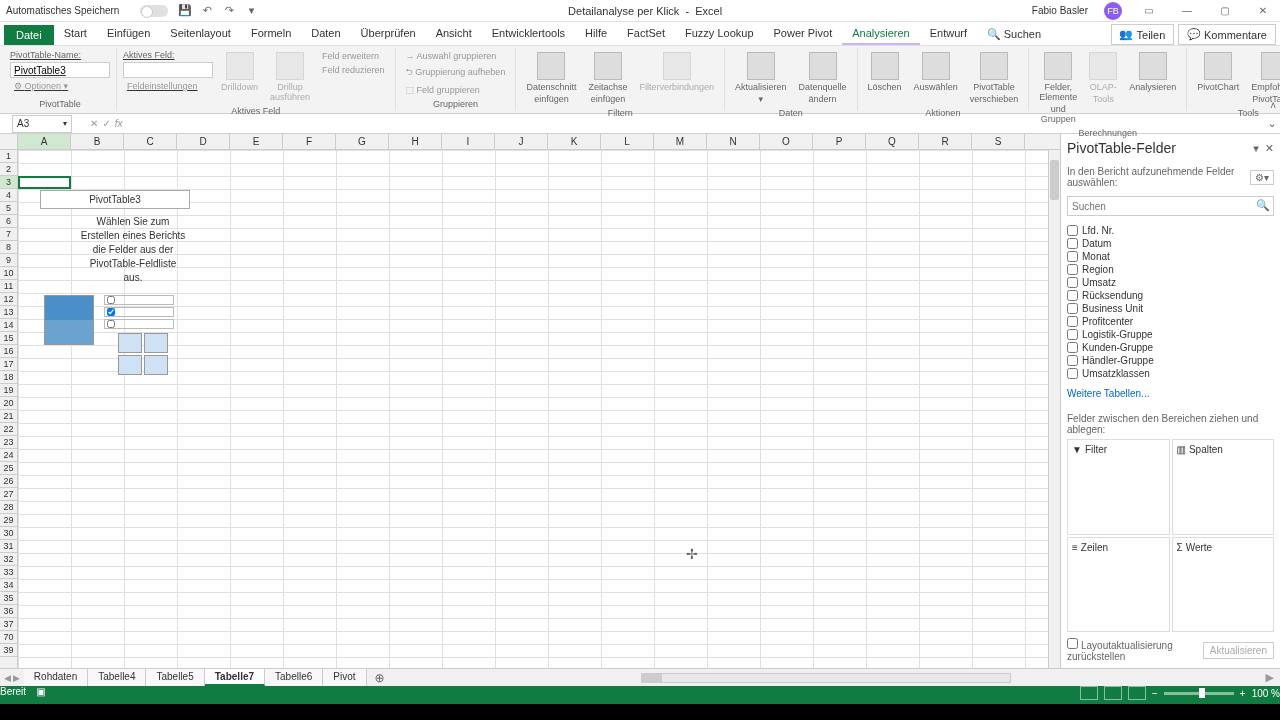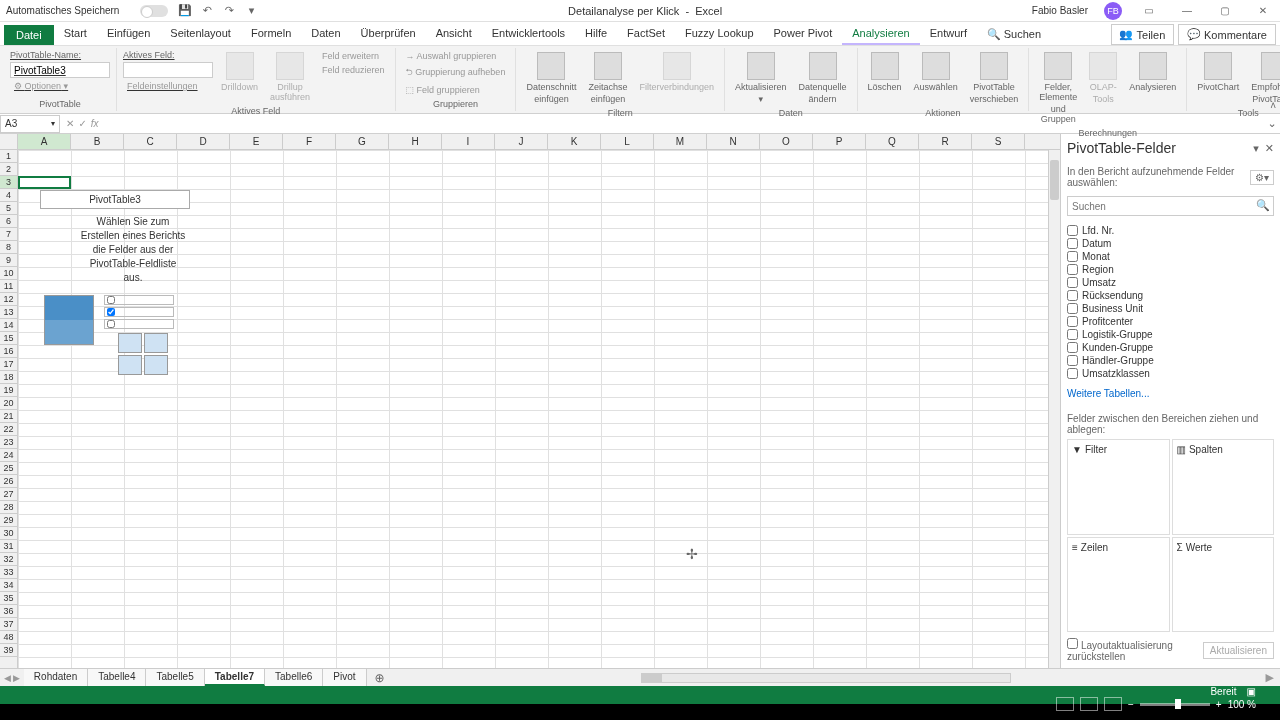--- a/index.html
+++ b/index.html
@@ -36,21 +36,21 @@
 .ribbon-icon.big { width: 28px; height: 28px; }
 .ribbon-small-col { display: flex; flex-direction: column; gap: 2px; }
 .ribbon-small { font-size: 9px; color: #999; padding: 1px 4px; white-space: nowrap; }
 .ribbon-field { display: flex; flex-direction: column; gap: 2px; text-decoration: underline; }
 .ribbon-field-label { font-size: 9px; color: #666; }
 .ribbon-field-input { width: 100px; height: 16px; border: 1px solid #ccc; font-size: 10px; padding: 0 3px; background: #fff; }
 .ribbon-collapse { position: absolute; right: 4px; bottom: 2px; font-size: 10px; color: #666; cursor: pointer; }
 
 
 .formula-bar { height: 20px; display: flex; align-items: center; border-bottom: 1px solid #d0d0d0; background: #fff; }
-.name-box { width: 60px; height: 18px; border: 1px solid #ccc; font-size: 10px; padding: 0 4px; display: flex; align-items: center; justify-content: space-between; margin: 0 0; }
+.name-box { width: 60px; height: 18px; border: 1px solid #ccc; font-size: 10px; padding: 0 4px; display: flex; align-items: center; justify-content: space-between; margin: 0 12px; }
 .fx-controls { display: flex; gap: 4px; padding: 0 6px; color: #999; font-size: 10px; }
 .fx-input { flex: 1; height: 18px; border: none; font-size: 10px; padding: 0 6px; }
 .fx-expand { width: 16px; text-align: center; color: #666; }
 
 
 .main { display: flex; height: 534px; }
 .sheet-area { flex: 1; display: flex; flex-direction: column; position: relative; }
 .col-headers { display: flex; height: 16px; background: #f0f0f0; border-bottom: 1px solid #ccc; }
 .corner { width: 18px; border-right: 1px solid #ccc; background: #f0f0f0; }
 .col-h { width: 53px; border-right: 1px solid #ccc; text-align: center; font-size: 10px; color: #333; line-height: 16px; }
@@ -102,21 +102,21 @@
 .sheet-tabs { height: 18px; background: #f0f0f0; border-top: 1px solid #ccc; display: flex; align-items: center; }
 .st-nav { display: flex; gap: 2px; padding: 0 4px; color: #999; font-size: 9px; }
 .st-tab { padding: 2px 10px; font-size: 10px; border-right: 1px solid #ccc; background: #f8f8f8; cursor: pointer; }
 .st-tab.active { background: #fff; border-bottom: 2px solid #107c41; font-weight: bold; }
 .st-add { padding: 0 8px; font-size: 12px; color: #666; cursor: pointer; }
 .st-hscroll { flex: 1; display: flex; justify-content: center; }
 .st-hscroll-track { width: 370px; height: 10px; background: #e8e8e8; border: 1px solid #ccc; position: relative; }
 .st-hscroll-thumb { position: absolute; left: 0; width: 20px; top: 0; bottom: 0; background: #ccc; }
 
 
-.statusbar { height: 18px; background: #107c41; color: #fff; display: flex; align-items: flex-end; padding: 0 24px; font-size: 10px; flex-direction: column; }
+.statusbar { height: 18px; background: #107c41; color: #fff; display: flex; align-items: flex-start; padding: 0 0; font-size: 10px; }
 .sb-left { display: flex; gap: 10px; align-items: center; }
 .sb-right { margin-left: auto; display: flex; align-items: center; gap: 6px; }
 .sb-view { width: 18px; height: 14px; border: 1px solid rgba(255,255,255,0.5); }
 .sb-zoom-slider { width: 70px; height: 3px; background: rgba(255,255,255,0.5); position: relative; }
 .sb-zoom-slider::after { content: ""; position: absolute; width: 6px; height: 10px; background: #fff; left: 50%; top: -4px; }
 
 .black-strip { height: 24px; background: #000; }
 </style>
 </head>
 <body>
@@ -385,21 +385,21 @@
           <div class="row-h">28</div>
           <div class="row-h">29</div>
           <div class="row-h">30</div>
           <div class="row-h">31</div>
           <div class="row-h">32</div>
           <div class="row-h">33</div>
           <div class="row-h">34</div>
           <div class="row-h">35</div>
           <div class="row-h">36</div>
           <div class="row-h">37</div>
-          <div class="row-h">48</div>
+          <div class="row-h">70</div>
           <div class="row-h">39</div>
         </div>
       <div class="cells">
         <div class="active-cell" style="left:0;top:26px;width:53px;height:13px"></div>
         <div class="pivot-placeholder">
           <div class="pivot-ph-title">PivotTable3</div>
           <div class="pivot-ph-text">Wählen Sie zum Erstellen eines Berichts die Felder aus der PivotTable-Feldliste aus.</div>
           <div class="pivot-ph-img">
             <div class="pivot-mini"></div>
             <div class="pivot-list">

